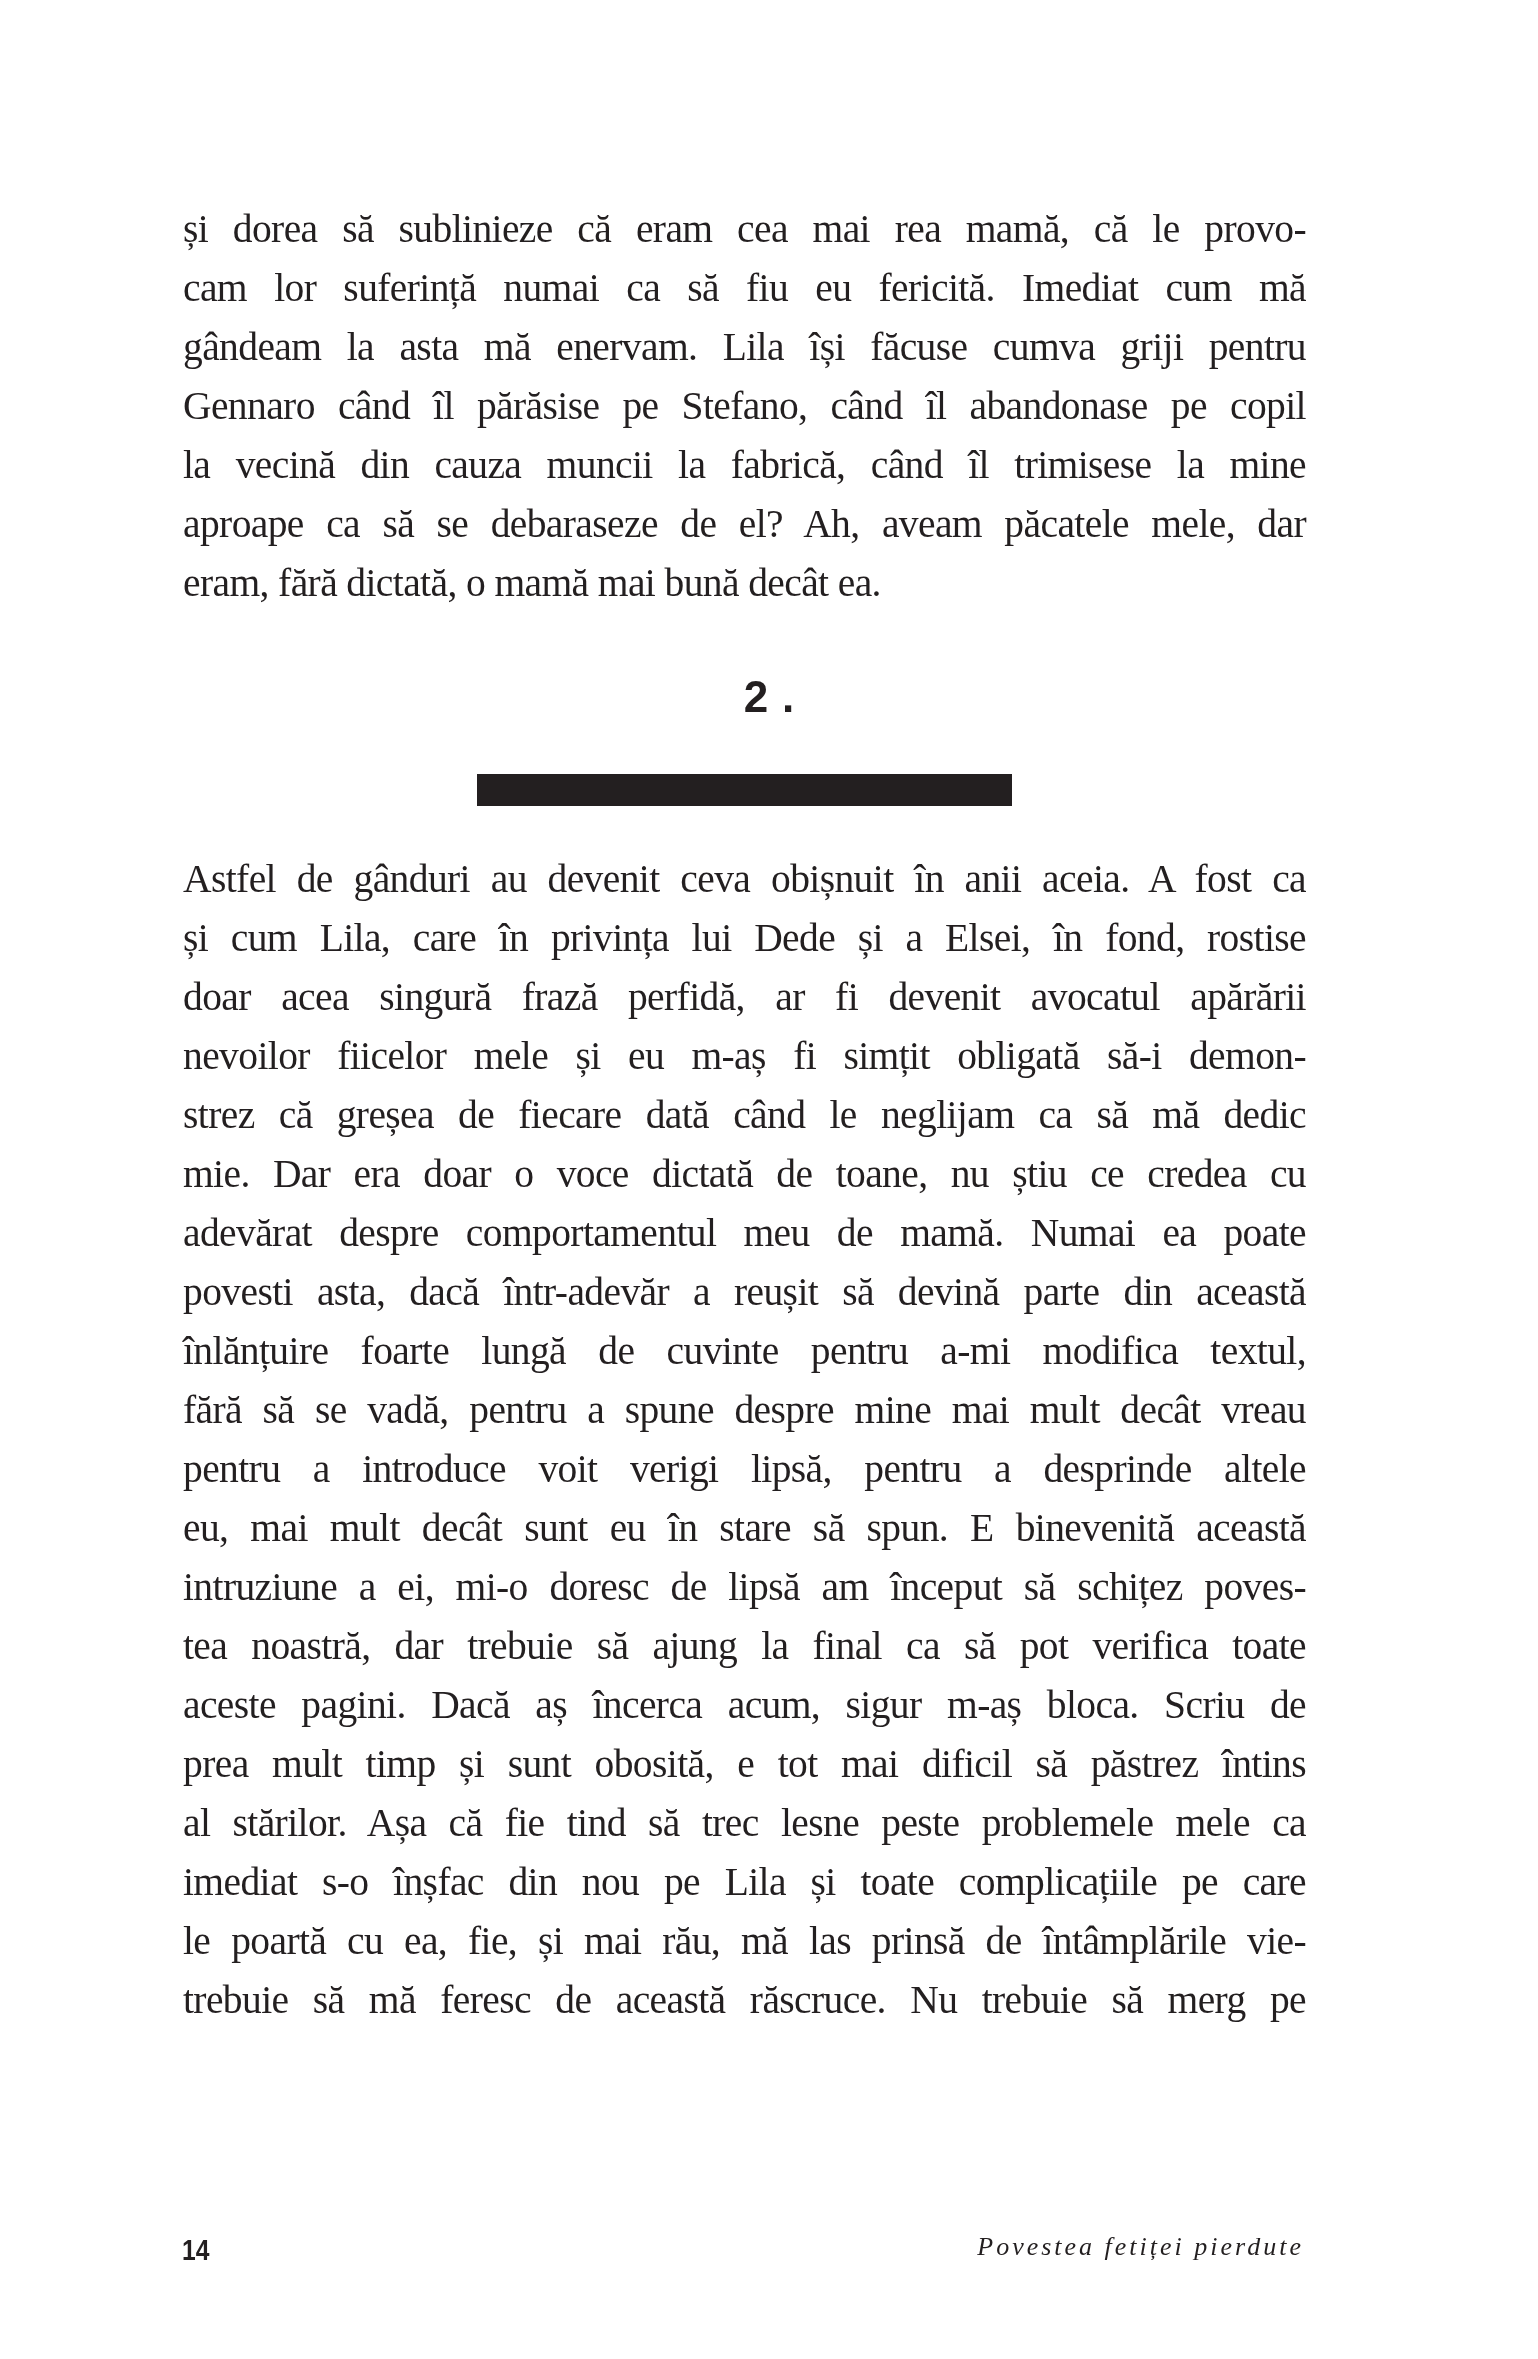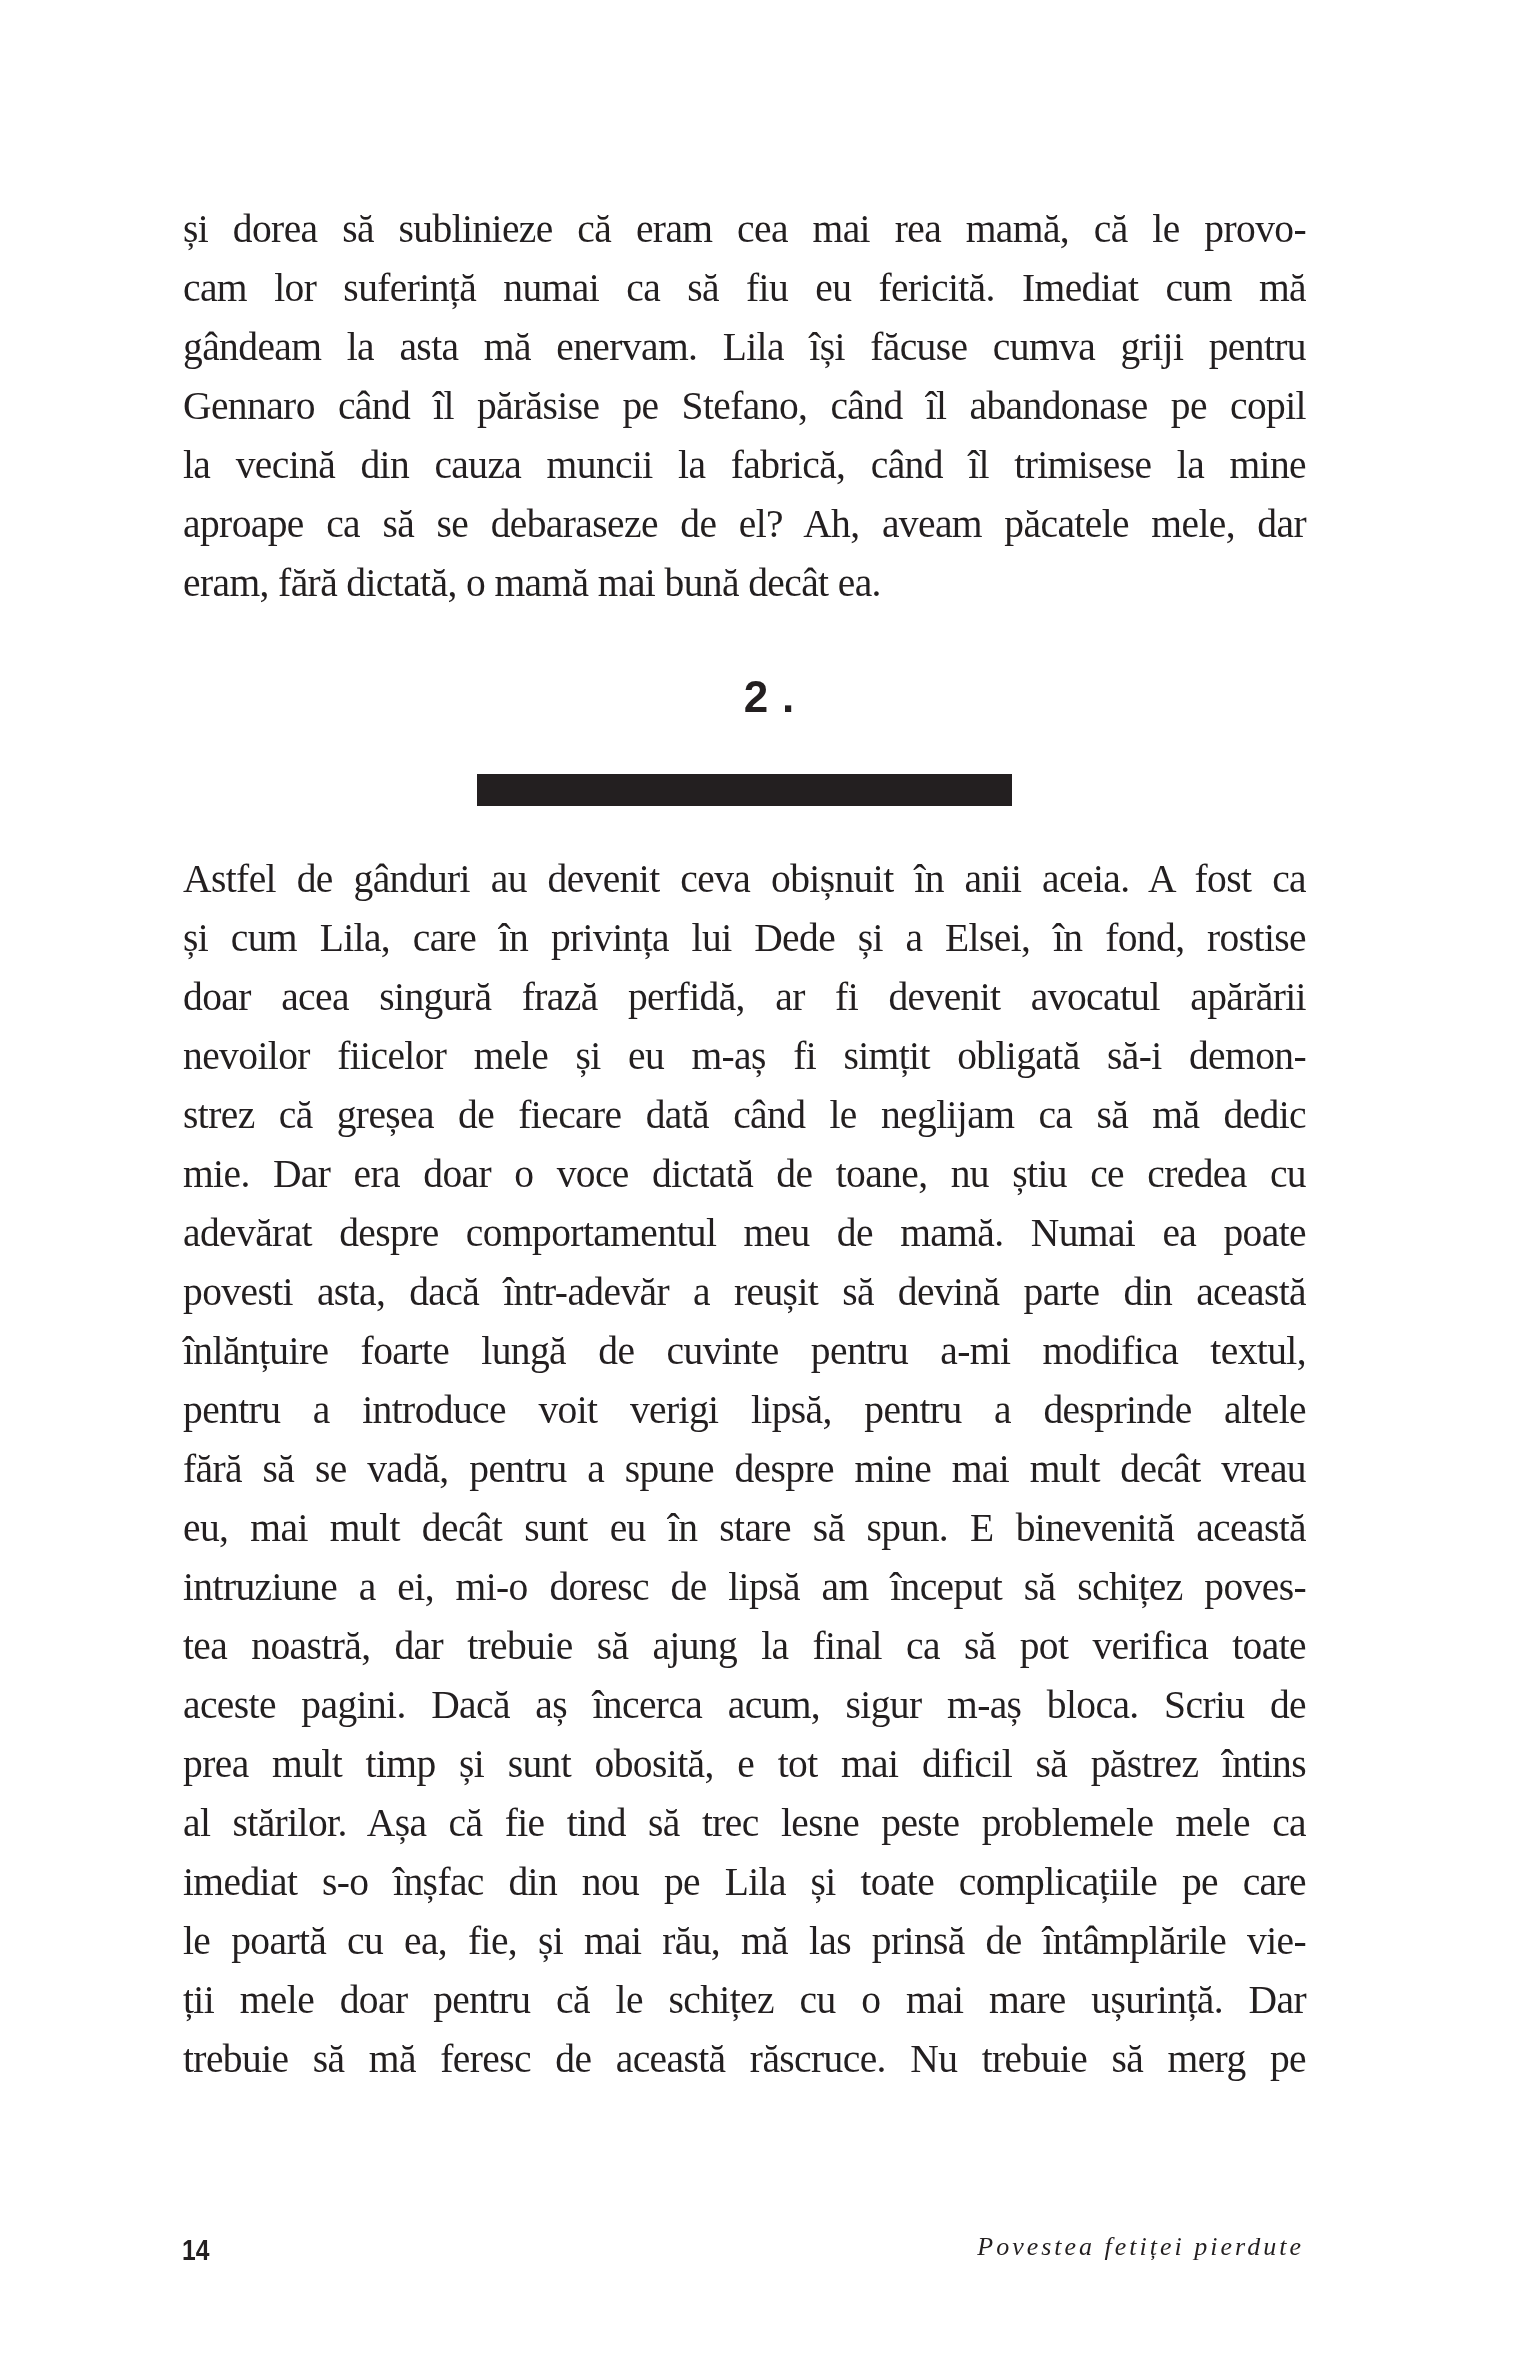--- a/index.html
+++ b/index.html
@@ -108,30 +108,29 @@
   <div class="text-block" id="para-2">
     <span class="line">Astfel de gânduri au devenit ceva obișnuit în anii aceia. A fost ca</span>
     <span class="line">și cum Lila, care în privința lui Dede și a Elsei, în fond, rostise</span>
     <span class="line">doar acea singură frază perfidă, ar fi devenit avocatul apărării</span>
     <span class="line">nevoilor fiicelor mele și eu m-aș fi simțit obligată să-i demon-</span>
     <span class="line">strez că greșea de fiecare dată când le neglijam ca să mă dedic</span>
     <span class="line">mie. Dar era doar o voce dictată de toane, nu știu ce credea cu</span>
     <span class="line">adevărat despre comportamentul meu de mamă. Numai ea poate</span>
     <span class="line">povesti asta, dacă într-adevăr a reușit să devină parte din această</span>
     <span class="line">înlănțuire foarte lungă de cuvinte pentru a-mi modifica textul,</span>
+    <span class="line">fără să se vadă, pentru a spune despre mine mai mult decât vreau</span>
     <span class="line">pentru a introduce voit verigi lipsă, pentru a desprinde altele</span>
-    <span class="line">fără să se vadă, pentru a spune despre mine mai mult decât vreau</span>
     <span class="line">eu, mai mult decât sunt eu în stare să spun. E binevenită această</span>
     <span class="line">intruziune a ei, mi-o doresc de lipsă am început să schițez poves-</span>
     <span class="line">tea noastră, dar trebuie să ajung la final ca să pot verifica toate</span>
     <span class="line">aceste pagini. Dacă aș încerca acum, sigur m-aș bloca. Scriu de</span>
     <span class="line">prea mult timp și sunt obosită, e tot mai dificil să păstrez întins</span>
     <span class="line">al stărilor. Așa că fie tind să trec lesne peste problemele mele ca</span>
     <span class="line">imediat s-o înșfac din nou pe Lila și toate complicațiile pe care</span>
     <span class="line">le poartă cu ea, fie, și mai rău, mă las prinsă de întâmplările vie-</span>
-    <span class="line">ții mele doar pentru că le schițez cu o mai mare ușurință. Dar</span>
     <span class="line">trebuie să mă feresc de această răscruce. Nu trebuie să merg pe</span>
   </div>
 
   <div class="footer-page-number">14</div>
   <div class="footer-title">Povestea fetiței pierdute</div>
 
 </div>
 
 </body></html>

